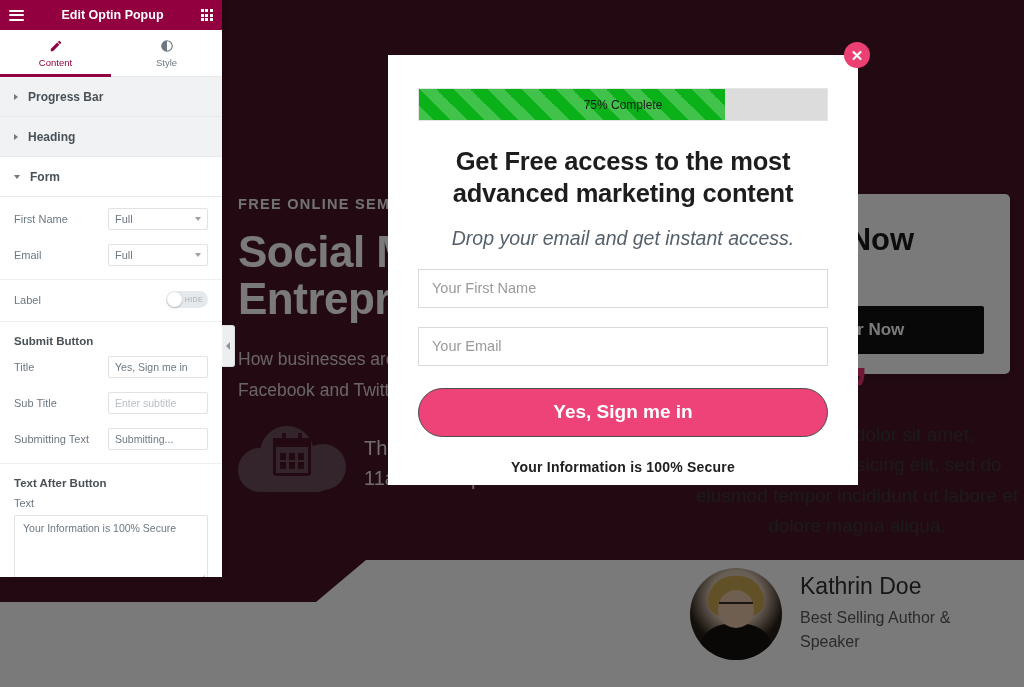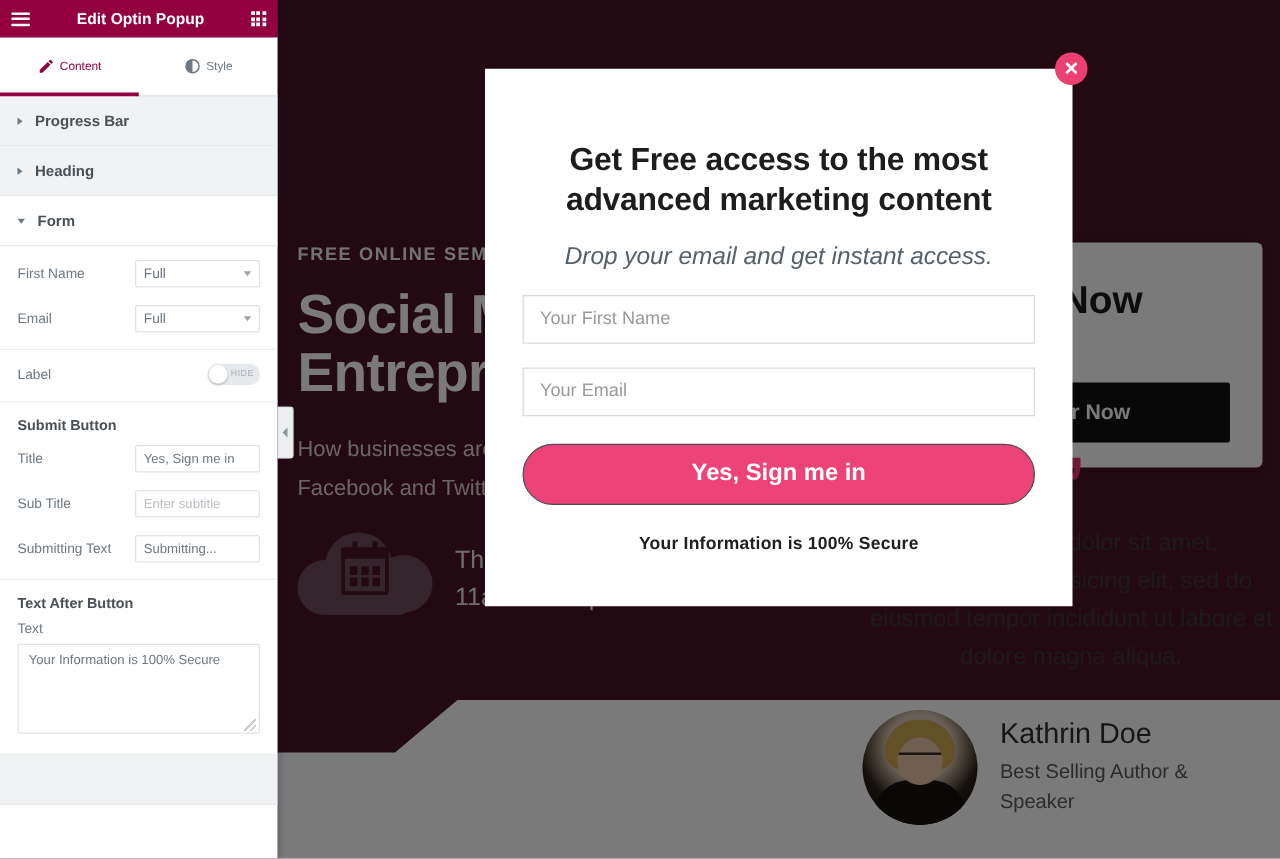--- a/index.html
+++ b/index.html
@@ -142,37 +142,37 @@
     border-radius: 26px; color: #ffffff; font-size: 19px; font-weight: bold;
     display: flex; align-items: center; justify-content: center; cursor: pointer;
   }
   .after-text {
     margin-top: 22px; text-align: center; font-size: 14px; font-weight: bold; color: #202020;
     letter-spacing: .2px;
   }
 
   
   .panel {
-    position: absolute; left: 0; top: 0; width: 222px; height: 687px;
-    background: #4c1d95; box-shadow: 2px 0 6px rgba(0,0,0,.18);
+    position: absolute; left: 0; top: 0; width: 222px; height: 577px;
+    background: #fca5a5; box-shadow: 2px 0 6px rgba(0,0,0,.18);
     display: flex; flex-direction: column;
   }
   .panel-header {
     height: 30px; background: #93003f; display: flex; align-items: center;
     justify-content: space-between; padding: 0 9px; flex: none;
   }
   .panel-header .title { color: #ffffff; font-size: 12.5px; font-weight: bold; }
   .hamb { width: 15px; display: flex; flex-direction: column; gap: 2.5px; cursor: pointer; }
   .hamb i { display: block; height: 2px; background: #ffffff; border-radius: 1px; }
   .grid-icon { display: grid; grid-template-columns: repeat(3, 3px); grid-template-rows: repeat(3, 3px); gap: 1.5px; cursor:pointer;}
   .grid-icon i { background: #ffffff; display: block; }
 
   .tabs { height: 47px; display: flex; background: #ffffff; border-bottom: 1px solid #e6e9ec; flex: none; }
   .tab {
-    flex: 1; display: flex; flex-direction: row; align-items: center; justify-content: center;
+    flex: 1; display: flex; flex-direction: column; align-items: center; justify-content: center;
     gap: 4px; cursor: pointer; position: relative; color: #6d7882; font-size: 9.5px;
   }
   .tab.active { color: #93003f; }
   .tab.active::after {
     content: ""; position: absolute; left: 0; right: 0; bottom: -1px; height: 3px; background: #93003f;
   }
   .tab svg { width: 14px; height: 14px; display: block; }
 
   .panel-body { flex: 1; overflow: hidden; background: #ffffff; }
   .section-head {
@@ -307,20 +307,24 @@
         </div>
       </div>
     </div>
   </div>
 
   <div class="dim"></div>
 
   <div class="popup">
     <div class="close-btn">✕</div>
 
+    <div class="progress-outer">
+      <div class="progress-fill" style="width: 75%; background-color: rgb(11, 177, 24);"></div>
+      <div class="progress-label">75% Complete</div>
+    </div>
 
     <div class="popup-title">Get Free access to the most advanced marketing content</div>
     <div class="popup-sub">Drop your email and get instant access.</div>
 
     <div class="field">Your First Name</div>
     <div class="field">Your Email</div>
 
     <div class="submit-btn">Yes, Sign me in</div>
     <div class="after-text">Your Information is 100% Secure</div>
   </div>

